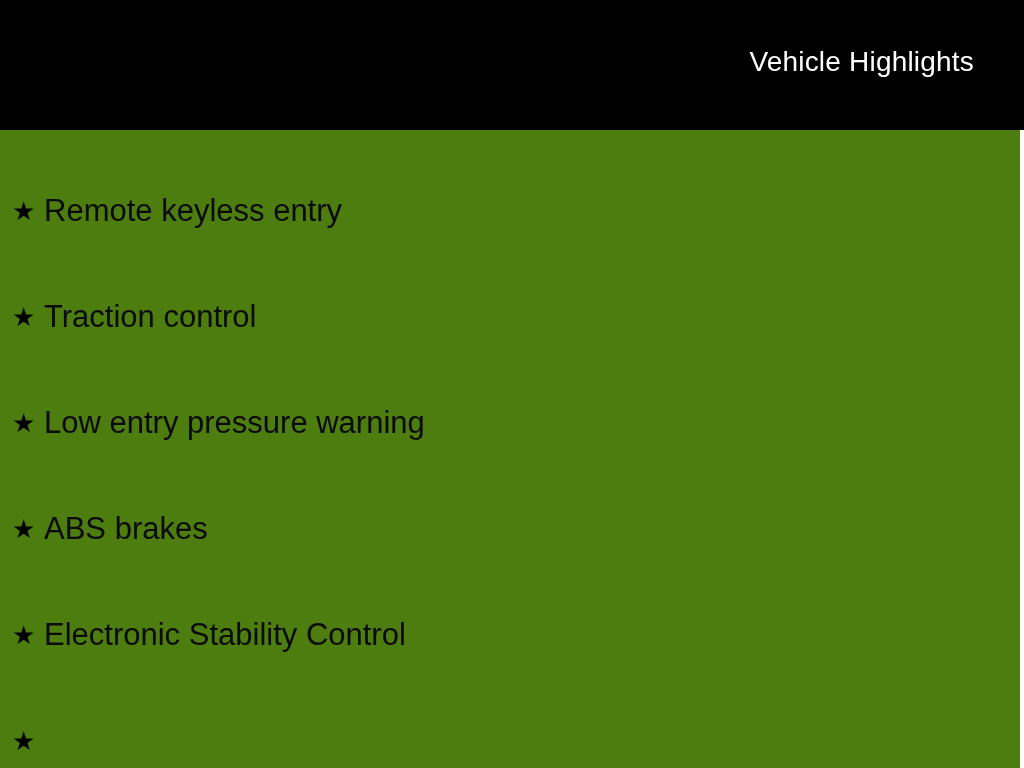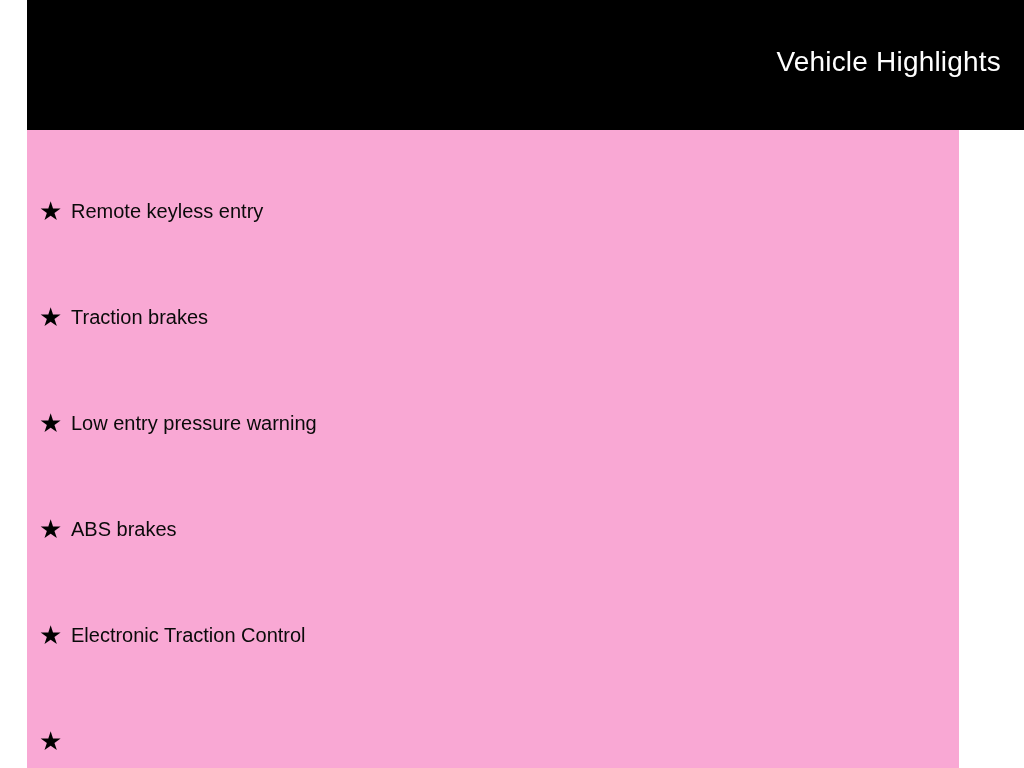--- a/index.html
+++ b/index.html
@@ -8,24 +8,23 @@
   }
   body {
     width: 1024px;
     height: 768px;
     background: #ffffff;
     font-family: "Liberation Sans", sans-serif;
     overflow: hidden;
   }
   .page {
     position: relative;
-    width: 932px;
+    width: 1020px;
     height: 768px;
-    background: #f9a8d4;
-    margin-left: 27px;
+    background: #4d7c0f;
   }
   .header-bar {
     position: absolute;
     top: 0;
     left: 0;
     width: 1024px;
     height: 130px;
     background: #000000;
   }
   .header-title {
@@ -57,21 +56,21 @@
   .bullet-star {
     width: 32px;
     flex: 0 0 32px;
     color: #000000;
     font-size: 26px;
     line-height: 1;
     text-align: left;
   }
   .item-label {
     color: #0a0a0a;
-    font-size: 20px;
+    font-size: 31px;
     line-height: 1.1;
     white-space: nowrap;
     text-align: center;
   }
 </style>
 </head>
 <body>
 
 <div class="page">
 
@@ -81,36 +80,36 @@
 
   <div class="list">
 
     <div class="list-item">
       <span class="bullet-star">★</span>
       <span class="item-label">Remote keyless entry</span>
     </div>
 
     <div class="list-item">
       <span class="bullet-star">★</span>
-      <span class="item-label">Traction brakes</span>
+      <span class="item-label">Traction control</span>
     </div>
 
     <div class="list-item">
       <span class="bullet-star">★</span>
       <span class="item-label">Low entry pressure warning</span>
     </div>
 
     <div class="list-item">
       <span class="bullet-star">★</span>
       <span class="item-label">ABS brakes</span>
     </div>
 
     <div class="list-item">
       <span class="bullet-star">★</span>
-      <span class="item-label">Electronic Traction Control</span>
+      <span class="item-label">Electronic Stability Control</span>
     </div>
 
     <div class="list-item">
       <span class="bullet-star">★</span>
     </div>
 
   </div>
 </div>
 
 </body></html>

